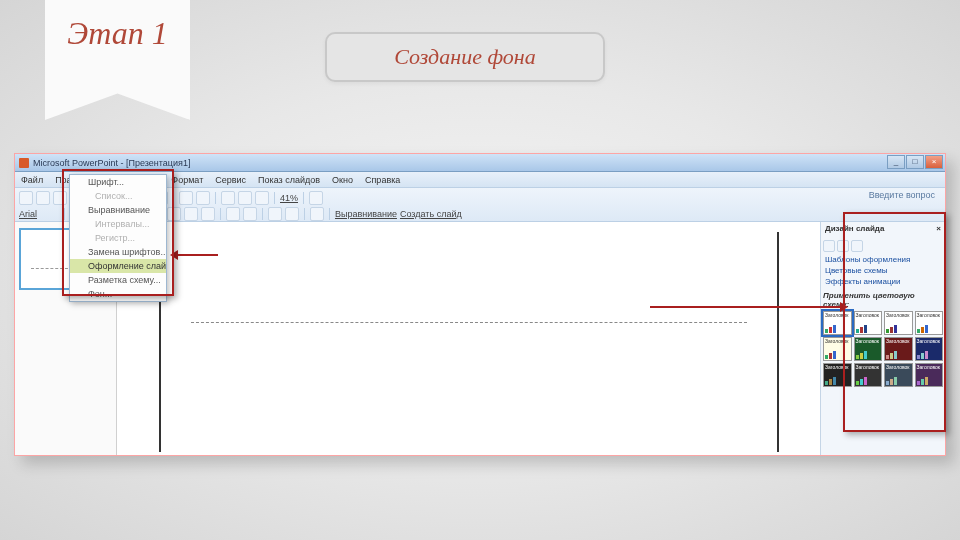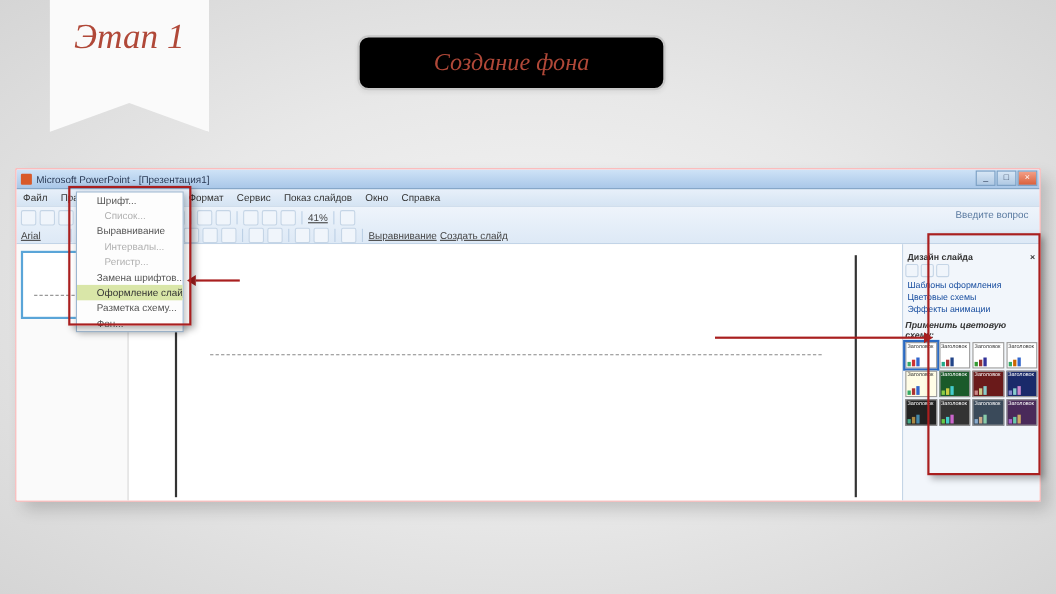--- a/index.html
+++ b/index.html
@@ -22,21 +22,21 @@
     font-size: 32px;
     text-align: center;
     padding-top: 15px;
     clip-path: polygon(0 0, 100% 0, 100% 100%, 50% 78%, 0 100%);
   }
   
   .title-box {
     position: absolute;
     top: 32px; left: 325px;
     width: 280px; height: 50px;
-    background: #000000;
+    background: #e5e5e5;
     border: 2px solid #c8c8c8;
     border-radius: 10px;
     display: flex; align-items: center; justify-content: center;
     color: #b04838;
     font-style: italic;
     font-size: 22px;
     box-shadow: 0 2px 4px rgba(0,0,0,0.05);
   }
   
   .shot {
@@ -115,21 +115,21 @@
   }
   
   .design-pane {
     width: 125px; background: #f2f6fb;
     border-left: 1px solid #c5d5e6;
     font-family: Tahoma, sans-serif;
     font-size: 8px; color: #333;
     padding: 2px;
     position: relative;
   }
-  .dp-header { display:flex; justify-content:space-between; align-items:flex-end; height: 14px; font-weight:bold; padding:0 2px; }
+  .dp-header { display:flex; justify-content:space-between; align-items:flex-start; height: 14px; font-weight:bold; padding:0 2px; }
   .dp-nav { display:flex; gap:2px; margin: 2px 0; }
   .dp-nav .tb-btn { width: 12px; height: 12px; }
   .dp-link { color: #1a4fa0; padding: 1px 2px; display:block; }
   .dp-section { font-weight: bold; margin: 4px 0 2px; font-style: italic; }
   .scheme-grid { display: grid; grid-template-columns: repeat(4, 1fr); gap: 2px; }
   .scheme {
     height: 24px; border: 1px solid #999;
     background: #fff; position: relative;
     display:flex; flex-direction:column; justify-content:space-between;
     padding: 1px;

